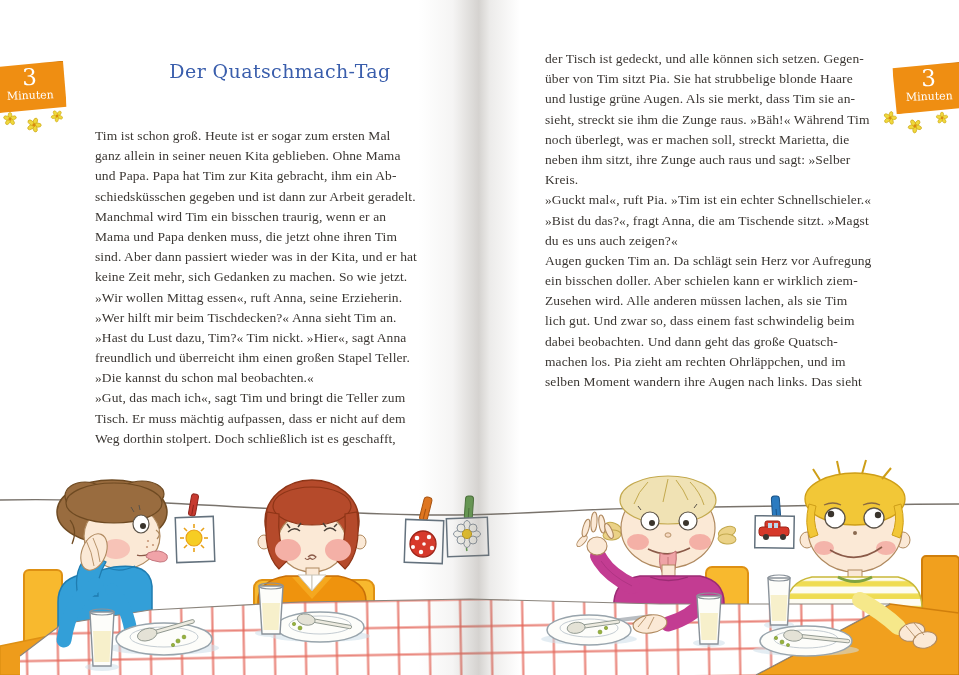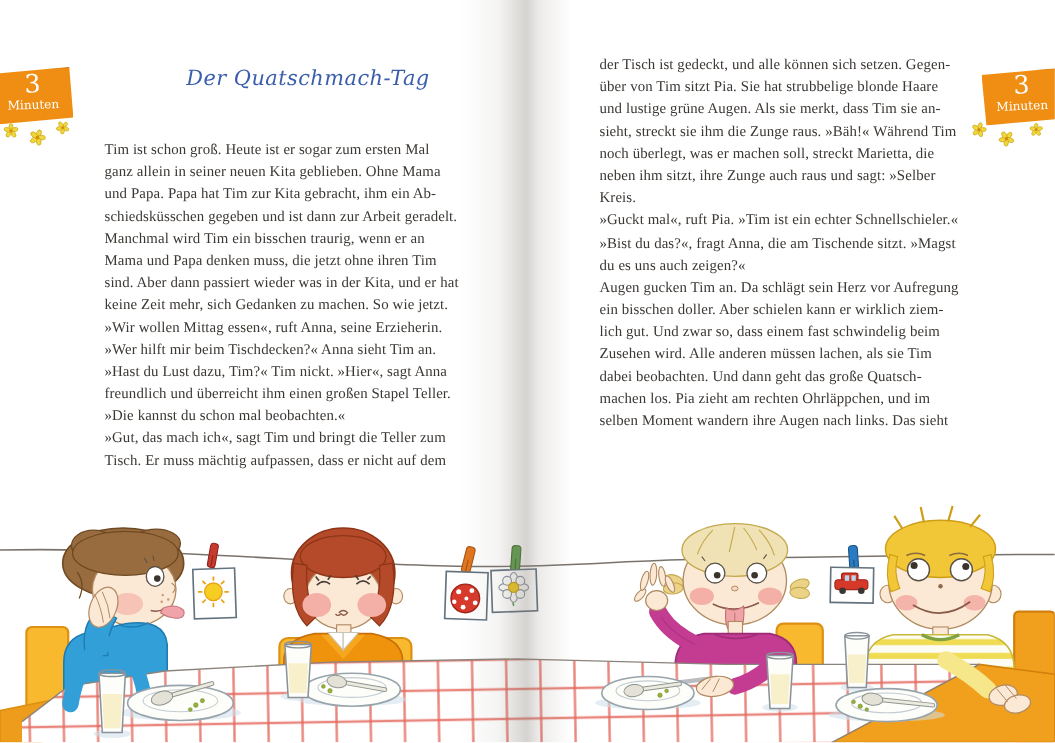--- a/index.html
+++ b/index.html
@@ -6,21 +6,21 @@
   #canvas{position:relative;width:959px;height:675px;background:#ffffff;overflow:hidden;
           font-family:"Liberation Serif", serif;}
   
   .page-text{position:absolute;color:#3B3733;font-size:13.5px;line-height:20.2px;
              letter-spacing:0.1px;}
   .tline{white-space:nowrap;height:20.2px;}
   #left-text{left:95px;top:114px;width:380px;margin-top:12px;}
   #right-text{left:545px;top:49px;width:345px;}
   #story-title{position:absolute;left:110px;top:60px;width:340px;text-align:center;
                color:#3A5EAC;font-size:19px;letter-spacing:0.4px;
-               font-family:"DejaVu Serif", serif;font-style:italic;}
+               font-family:"DejaVu Serif", serif;}
   
   .badge{position:absolute;width:72px;height:50px;background:#EF8E12;color:#fff;
          text-align:center;clip-path:polygon(0 8%,97% 0,100% 92%,4% 100%);
          box-shadow:0 1px 0 rgba(160,90,0,.35) inset;}
   #badge-left{left:-6px;top:62px;transform:rotate(-2deg);}
   #badge-right{right:-6px;top:63px;transform:rotate(-2deg);}
   .badge .num{display:block;font-size:23px;line-height:24px;padding-top:3px;
               font-family:"DejaVu Serif", serif;}
   .badge .lbl{display:block;font-size:11px;line-height:13px;
               font-family:"DejaVu Serif", serif;}
@@ -56,36 +56,37 @@
       <div class="tline">Mama und Papa denken muss, die jetzt ohne ihren Tim</div>
       <div class="tline">sind. Aber dann passiert wieder was in der Kita, und er hat</div>
       <div class="tline">keine Zeit mehr, sich Gedanken zu machen. So wie jetzt.</div>
       <div class="tline">»Wir wollen Mittag essen«, ruft Anna, seine Erzieherin.</div>
       <div class="tline">»Wer hilft mir beim Tischdecken?« Anna sieht Tim an.</div>
       <div class="tline">»Hast du Lust dazu, Tim?« Tim nickt. »Hier«, sagt Anna</div>
       <div class="tline">freundlich und überreicht ihm einen großen Stapel Teller.</div>
       <div class="tline">»Die kannst du schon mal beobachten.«</div>
       <div class="tline">»Gut, das mach ich«, sagt Tim und bringt die Teller zum</div>
       <div class="tline">Tisch. Er muss mächtig aufpassen, dass er nicht auf dem</div>
+      <div class="tline">Weg dorthin stolpert. Doch schließlich ist es geschafft,</div>
     </div>
   <div id="right-text" class="page-text">
       <div class="tline">der Tisch ist gedeckt, und alle können sich setzen. Gegen-</div>
       <div class="tline">über von Tim sitzt Pia. Sie hat strubbelige blonde Haare</div>
       <div class="tline">und lustige grüne Augen. Als sie merkt, dass Tim sie an-</div>
       <div class="tline">sieht, streckt sie ihm die Zunge raus. »Bäh!« Während Tim</div>
       <div class="tline">noch überlegt, was er machen soll, streckt Marietta, die</div>
       <div class="tline">neben ihm sitzt, ihre Zunge auch raus und sagt: »Selber</div>
       <div class="tline">Kreis.</div>
       <div class="tline">»Guckt mal«, ruft Pia. »Tim ist ein echter Schnellschieler.«</div>
       <div class="tline">»Bist du das?«, fragt Anna, die am Tischende sitzt. »Magst</div>
       <div class="tline">du es uns auch zeigen?«</div>
       <div class="tline">Augen gucken Tim an. Da schlägt sein Herz vor Aufregung</div>
       <div class="tline">ein bisschen doller. Aber schielen kann er wirklich ziem-</div>
+      <div class="tline">Zusehen wird. Alle anderen müssen lachen, als sie Tim</div>
       <div class="tline">lich gut. Und zwar so, dass einem fast schwindelig beim</div>
-      <div class="tline">Zusehen wird. Alle anderen müssen lachen, als sie Tim</div>
       <div class="tline">dabei beobachten. Und dann geht das große Quatsch-</div>
       <div class="tline">machen los. Pia zieht am rechten Ohrläppchen, und im</div>
       <div class="tline">selben Moment wandern ihre Augen nach links. Das sieht</div>
     </div>
 
   <svg id="illu" width="959" height="675" viewBox="0 0 959 675">
     <defs>
       <pattern id="checks" width="31" height="27" patternUnits="userSpaceOnUse" patternTransform="rotate(-1)">
         <rect width="31" height="27" fill="#ffffff"></rect>
         <path d="M0 13.5 H31" stroke="#E4685C" stroke-width="2.2" opacity="0.8"></path>

